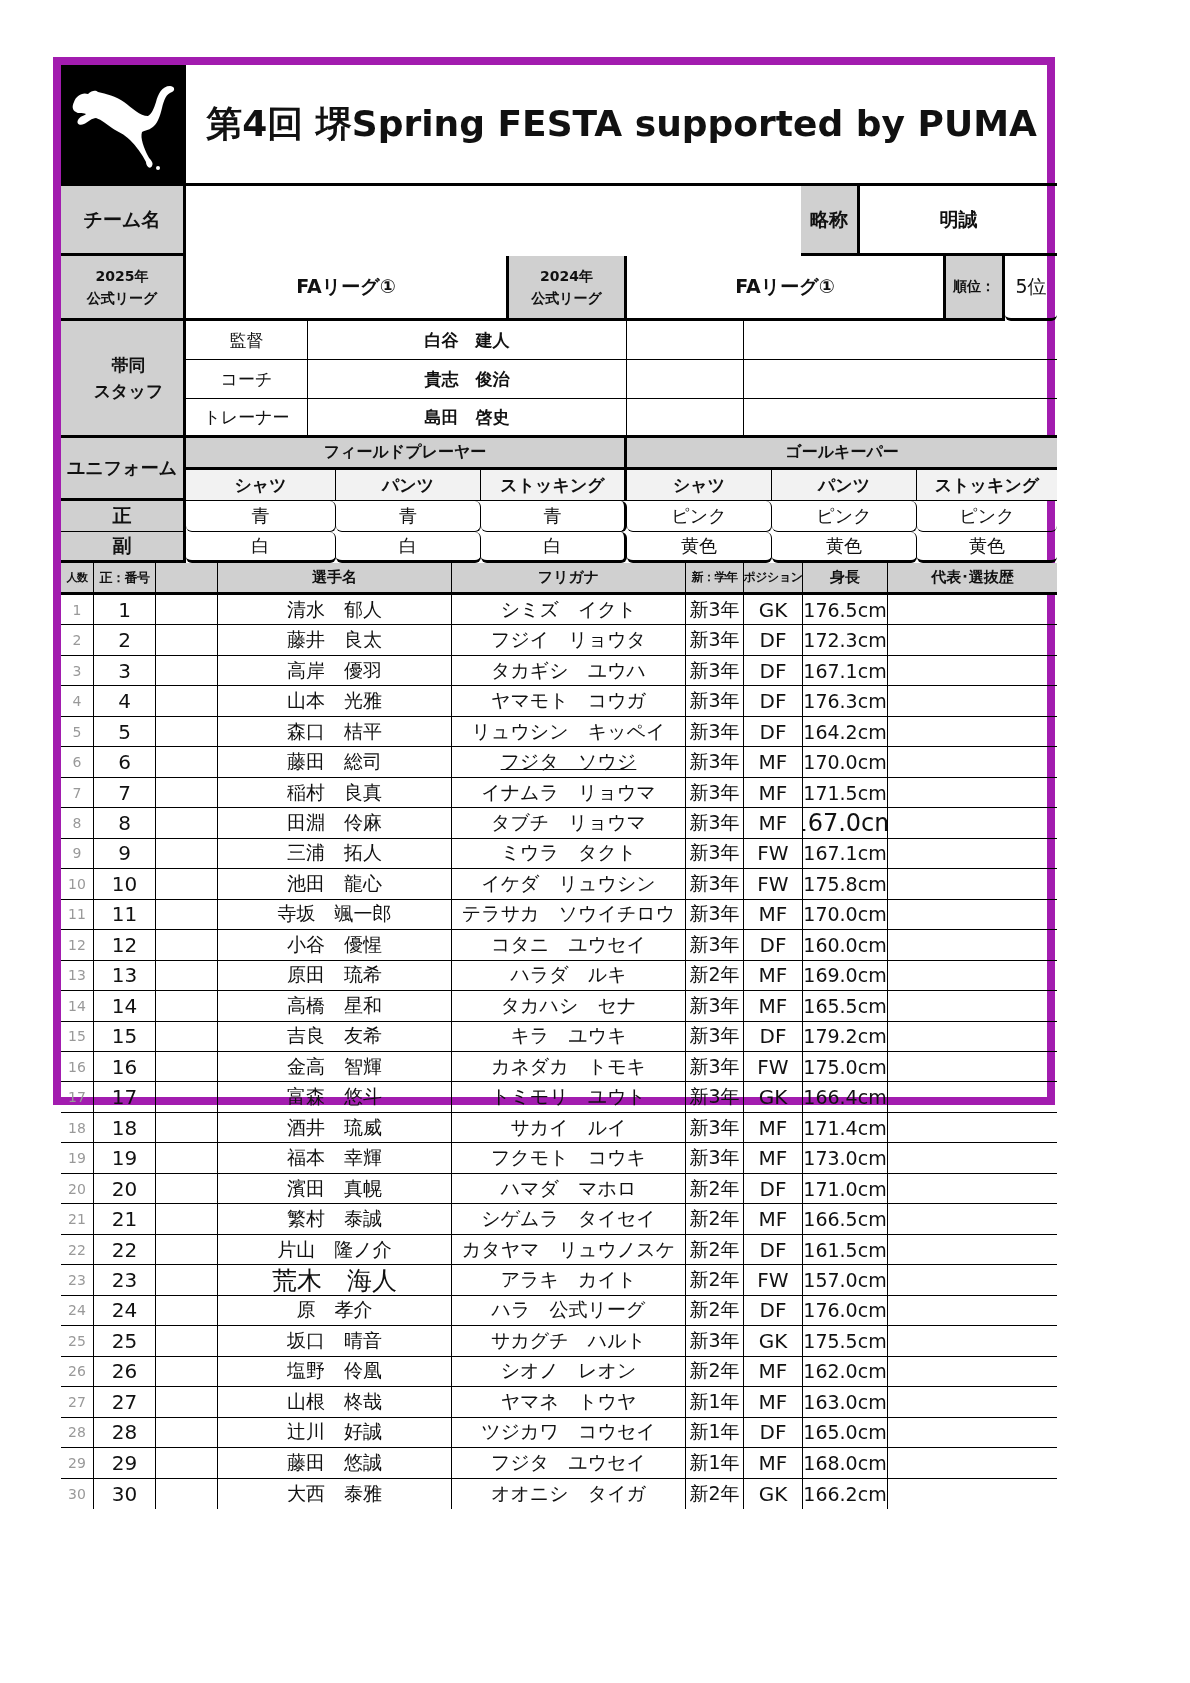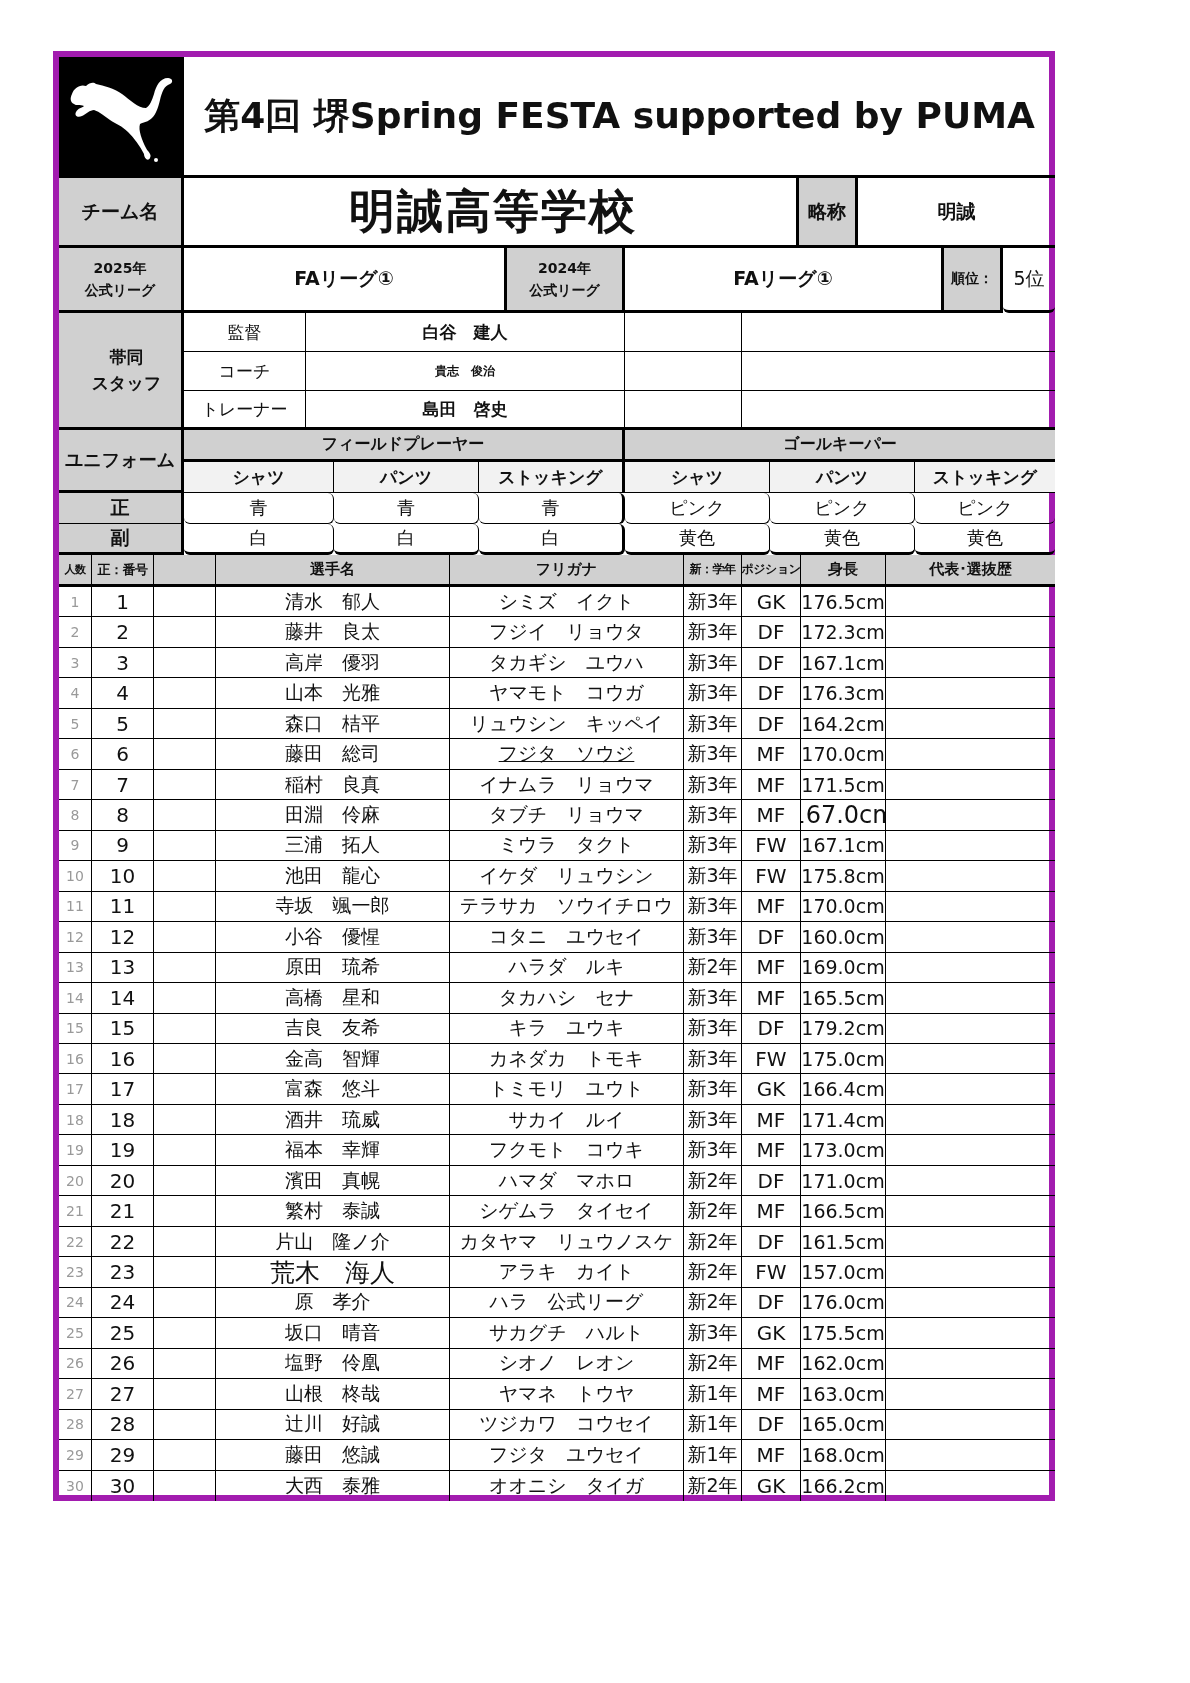--- a/index.html
+++ b/index.html
@@ -1,17 +1,17 @@
 <!DOCTYPE html>
 <html><head>
 <meta charset="utf-8">
 <style>
   html, body { margin: 0; padding: 0; background: #ffffff; }
   body { width: 1190px; height: 1683px; position: relative; font-family: "DejaVu Sans", "Liberation Sans", sans-serif; color: #111; }
-  .sheet { position: absolute; left: 53px; top: 51px; width: 1002px; height: 1450px; border: 6px solid #a21caf; box-sizing: border-box; }
+  .sheet { position: absolute; left: 53px; top: 57px; width: 1002px; height: 1048px; border: 8px solid #a21caf; box-sizing: border-box; }
   .abs { position: absolute; box-sizing: border-box; display: flex; align-items: center; justify-content: center; text-align: center; overflow: hidden; white-space: nowrap; }
   .gray { background: #d0d0d0; }
   .lgray { background: #f2f2f2; }
   .bd-r { border-right: 1.5px solid #000; }
   .bd-b { border-bottom: 1.5px solid #000; }
   .bd-r3 { border-right: 3px solid #000; }
   .bd-b3 { border-bottom: 3px solid #000; }
   .logo { background: #000; }
   .title { font-size: 36px; font-weight: bold; line-height: 46px; flex-direction: column; }
   .team-name { font-size: 46px; font-weight: bold; letter-spacing: 2px; }
@@ -38,21 +38,20 @@
       <path fill="#fff" d="M8 30 C10 24 16 20 22 22 C26 18 30 18 32 20 C40 22 50 24 58 30 C66 36 74 44 82 44 C86 42 88 36 90 30 C92 22 96 14 104 14 C108 14 110 18 106 20 C100 22 98 28 96 36 C94 44 92 50 88 54 C84 58 80 58 76 60 C74 66 78 76 82 84 C84 88 88 90 86 94 C84 98 80 94 80 90 C76 82 70 74 64 68 C58 62 52 60 46 56 C40 52 36 48 30 46 C26 46 22 50 18 52 C14 54 10 52 12 48 C14 44 18 44 20 42 C16 40 12 42 10 40 C6 38 6 34 8 30 Z"></path>
       <circle cx="92" cy="96" r="2" fill="#fff"></circle>
     </svg>
   </div>
 
   <div class="abs title bd-b3" style="left:125px;top:0;width:871px;height:121px;">
     <div>第4回 堺Spring FESTA supported by PUMA</div>
   </div>
 
   <div class="abs gray lbl bd-r3 bd-b3" style="left:0;top:121px;width:125px;height:70px;">チーム名</div>
-  <div class="abs team-name bd-r3 bd-b3" style="left:125px;top:121px;width:615px;height:70px;justify-content:flex-start;padding-left:165px;">明誠高等学校</div>
   <div class="abs gray lbl bd-r3 bd-b3" style="left:740px;top:121px;width:59px;height:70px;">略称</div>
   <div class="abs valb bd-b3" style="left:799px;top:121px;width:197px;height:70px;">明誠</div>
 
   <div class="abs gray lbl-sm bd-r3 bd-b3" style="left:0;top:191px;width:125px;height:65px;">
     <span>2025年</span>
     <span>公式リーグ</span>
   </div>
   <div class="abs valb bd-r3 bd-b3" style="left:125px;top:191px;width:323px;height:65px;">FAリーグ①</div>
   <div class="abs gray lbl-sm bd-r3 bd-b3" style="left:448px;top:191px;width:118px;height:65px;">
     <span>2024年</span>
@@ -65,21 +64,21 @@
   <div class="abs gray lbl bd-r3 bd-b3" style="left:0;top:256px;width:125px;height:117px;flex-direction:column;line-height:26px;font-size:17px;padding-left:13px;">
     <span>帯同</span>
     <span>スタッフ</span>
   </div>
   <div id="staff-rows">
       <div class="abs staff-role bd-r bd-b" style="left:125px;top:256px;width:122px;height:39px;">監督</div>
       <div class="abs valb bd-r bd-b" style="left:247px;top:256px;width:319px;height:39px;font-size:17px;">白谷　建人</div>
       <div class="abs bd-r bd-b" style="left:566px;top:256px;width:117px;height:39px;"></div>
       <div class="abs bd-b" style="left:683px;top:256px;width:313px;height:39px;"></div>
       <div class="abs staff-role bd-r bd-b" style="left:125px;top:295px;width:122px;height:39px;">コーチ</div>
-      <div class="abs valb bd-r bd-b" style="left:247px;top:295px;width:319px;height:39px;font-size:12px;font-family:Liberation Mono, monospace;">貴志　俊治</div>
+      <div class="abs valb bd-r bd-b" style="left:247px;top:295px;width:319px;height:39px;font-size:17px;font-family:Liberation Mono, monospace;">貴志　俊治</div>
       <div class="abs bd-r bd-b" style="left:566px;top:295px;width:117px;height:39px;"></div>
       <div class="abs bd-b" style="left:683px;top:295px;width:313px;height:39px;"></div>
       <div class="abs staff-role bd-r bd-b3" style="left:125px;top:334px;width:122px;height:39px;">トレーナー</div>
       <div class="abs valb bd-r bd-b3" style="left:247px;top:334px;width:319px;height:39px;font-size:17px;">島田　啓史</div>
       <div class="abs bd-r bd-b3" style="left:566px;top:334px;width:117px;height:39px;"></div>
       <div class="abs bd-b3" style="left:683px;top:334px;width:313px;height:39px;"></div>
     </div>
 
   <div class="abs gray lbl bd-r3 bd-b3" style="left:0;top:373px;width:125px;height:63px;font-size:18px;">ユニフォーム</div>
   <div class="abs gray hdr bd-r3 bd-b3" style="left:125px;top:373px;width:441px;height:32px;font-size:16px;">フィールドプレーヤー</div>

